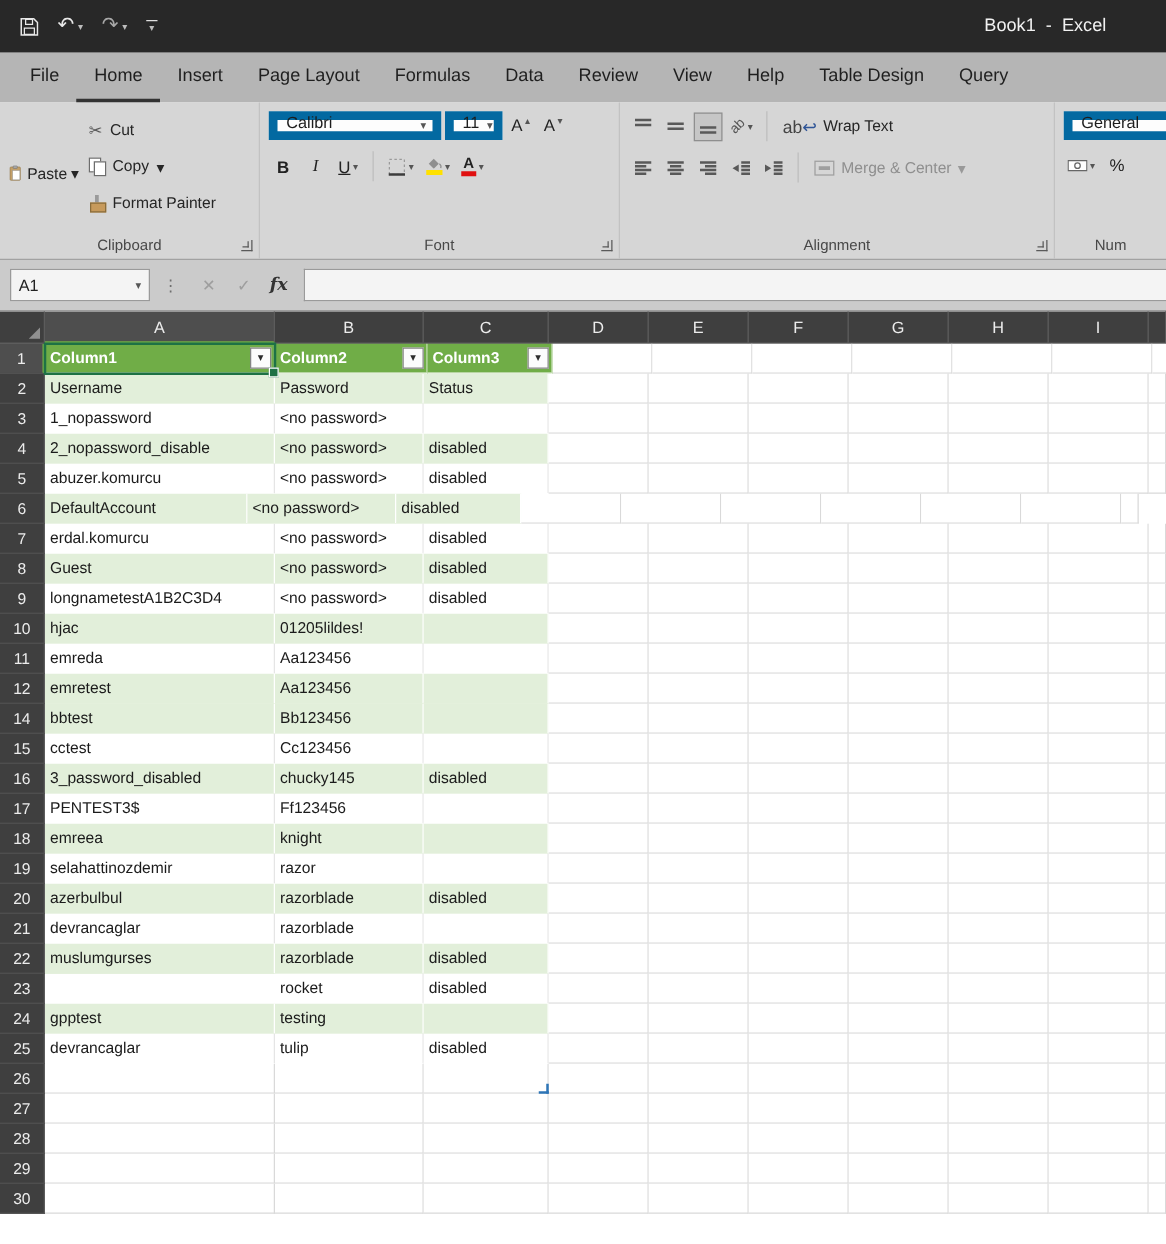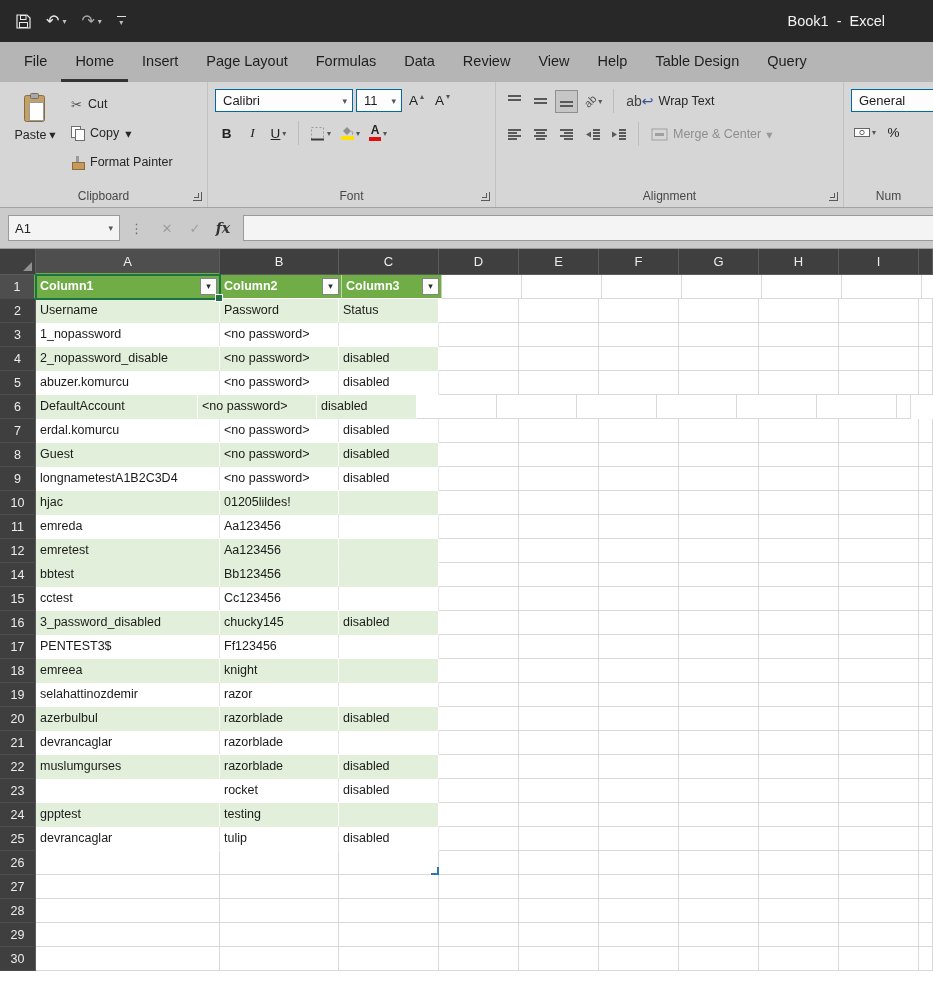--- a/index.html
+++ b/index.html
@@ -28,34 +28,34 @@
   .ribbon { height: 126px; background: #d6d6d6; display: flex; flex: 0 0 auto; border-bottom: 1px solid #a2a2a2; }
   .rgroup { display: flex; flex-direction: column; border-right: 1px solid #c2c2c2; position: relative; flex: 0 0 auto; }
   .rgroup.last { flex: 1 1 auto; border-right: none; overflow: hidden; }
   .rbody { flex: 1; display: flex; padding: 7px 7px 0; }
   .rbody.fcol { flex-direction: column; gap: 9px; }
   .frow { display: flex; align-items: center; gap: 3px; }
   .rlabel { height: 22px; display: flex; align-items: center; justify-content: center; font-size: 12px; color: #484848; position: relative; }
   .launcher { position: absolute; right: 5px; bottom: 6px; width: 9px; height: 9px; border-right: 1px solid #5a5a5a; border-bottom: 1px solid #5a5a5a; }
   .launcher::after { content: ""; position: absolute; right: 2px; bottom: 2px; width: 4px; height: 4px; border-right: 1px solid #5a5a5a; border-bottom: 1px solid #5a5a5a; }
 
-  .paste-btn { width: 56px; display: flex; flex-direction: column; align-items: center; gap: 4px; padding-top: 3px; }
+  .paste-btn { width: 56px; display: flex; flex-direction: row; align-items: center; gap: 4px; padding-top: 3px; }
   .paste-lbl { font-size: 12.5px; color: #262626; display: flex; align-items: center; gap: 3px; }
   .clip-col { display: flex; flex-direction: column; gap: 9px; margin-left: 8px; padding-top: 5px; }
   .sm-btn { display: flex; align-items: center; gap: 6px; font-size: 12.5px; color: #262626; height: 20px; }
   .sc { font-size: 13px; color: #555; }
   .copy-ic { position: relative; width: 13px; height: 14px; flex: 0 0 auto; }
   .copy-ic::before, .copy-ic::after { content: ""; position: absolute; width: 8px; height: 10px; border: 1px solid #6d6d6d; background: #fff; }
   .copy-ic::before { left: 0; top: 0; }
   .copy-ic::after { left: 4px; top: 3px; }
   .fp-ic { position: relative; width: 13px; height: 13px; flex: 0 0 auto; }
   .fp-ic::before { content: ""; position: absolute; left: 5px; top: 0; width: 3px; height: 6px; background: #9a9a9a; }
   .fp-ic::after { content: ""; position: absolute; left: 1px; top: 6px; width: 11px; height: 6px; background: #c79a5b; border: 1px solid #8a6d3b; }
 
-  .combo { background: #fdfdfd; border: 1px solid #0369a1; height: 23px; display: flex; align-items: center; padding: 0 5px 0 7px; font-size: 13px; color: #1d1d1d; }
+  .combo { background: #fdfdfd; border: 7px solid #0369a1; height: 23px; display: flex; align-items: flex-end; padding: 0 5px 0 7px; font-size: 13px; color: #1d1d1d; }
   .combo .dd { margin-left: auto; font-size: 9px; color: #555; padding-left: 6px; }
   .fontname { width: 138px; }
   .fontsize { width: 46px; }
   .general { width: 120px; flex: 0 0 auto; }
   .ibtn { height: 23px; min-width: 23px; display: flex; align-items: center; justify-content: center; font-size: 13.5px; color: #222; padding: 0 3px; gap: 2px; }
   .ibtn .dd { font-size: 8px; color: #555; }
   .ibtn.pressed { background: #c6c6c6; border: 1px solid #8f8f8f; }
   .az .azarr { font-size: 8px; color: #555; position: relative; top: -4px; }
   .bold span:first-child { font-weight: bold; }
   .italic span:first-child { font-style: italic; font-family: "Liberation Serif", serif; }

